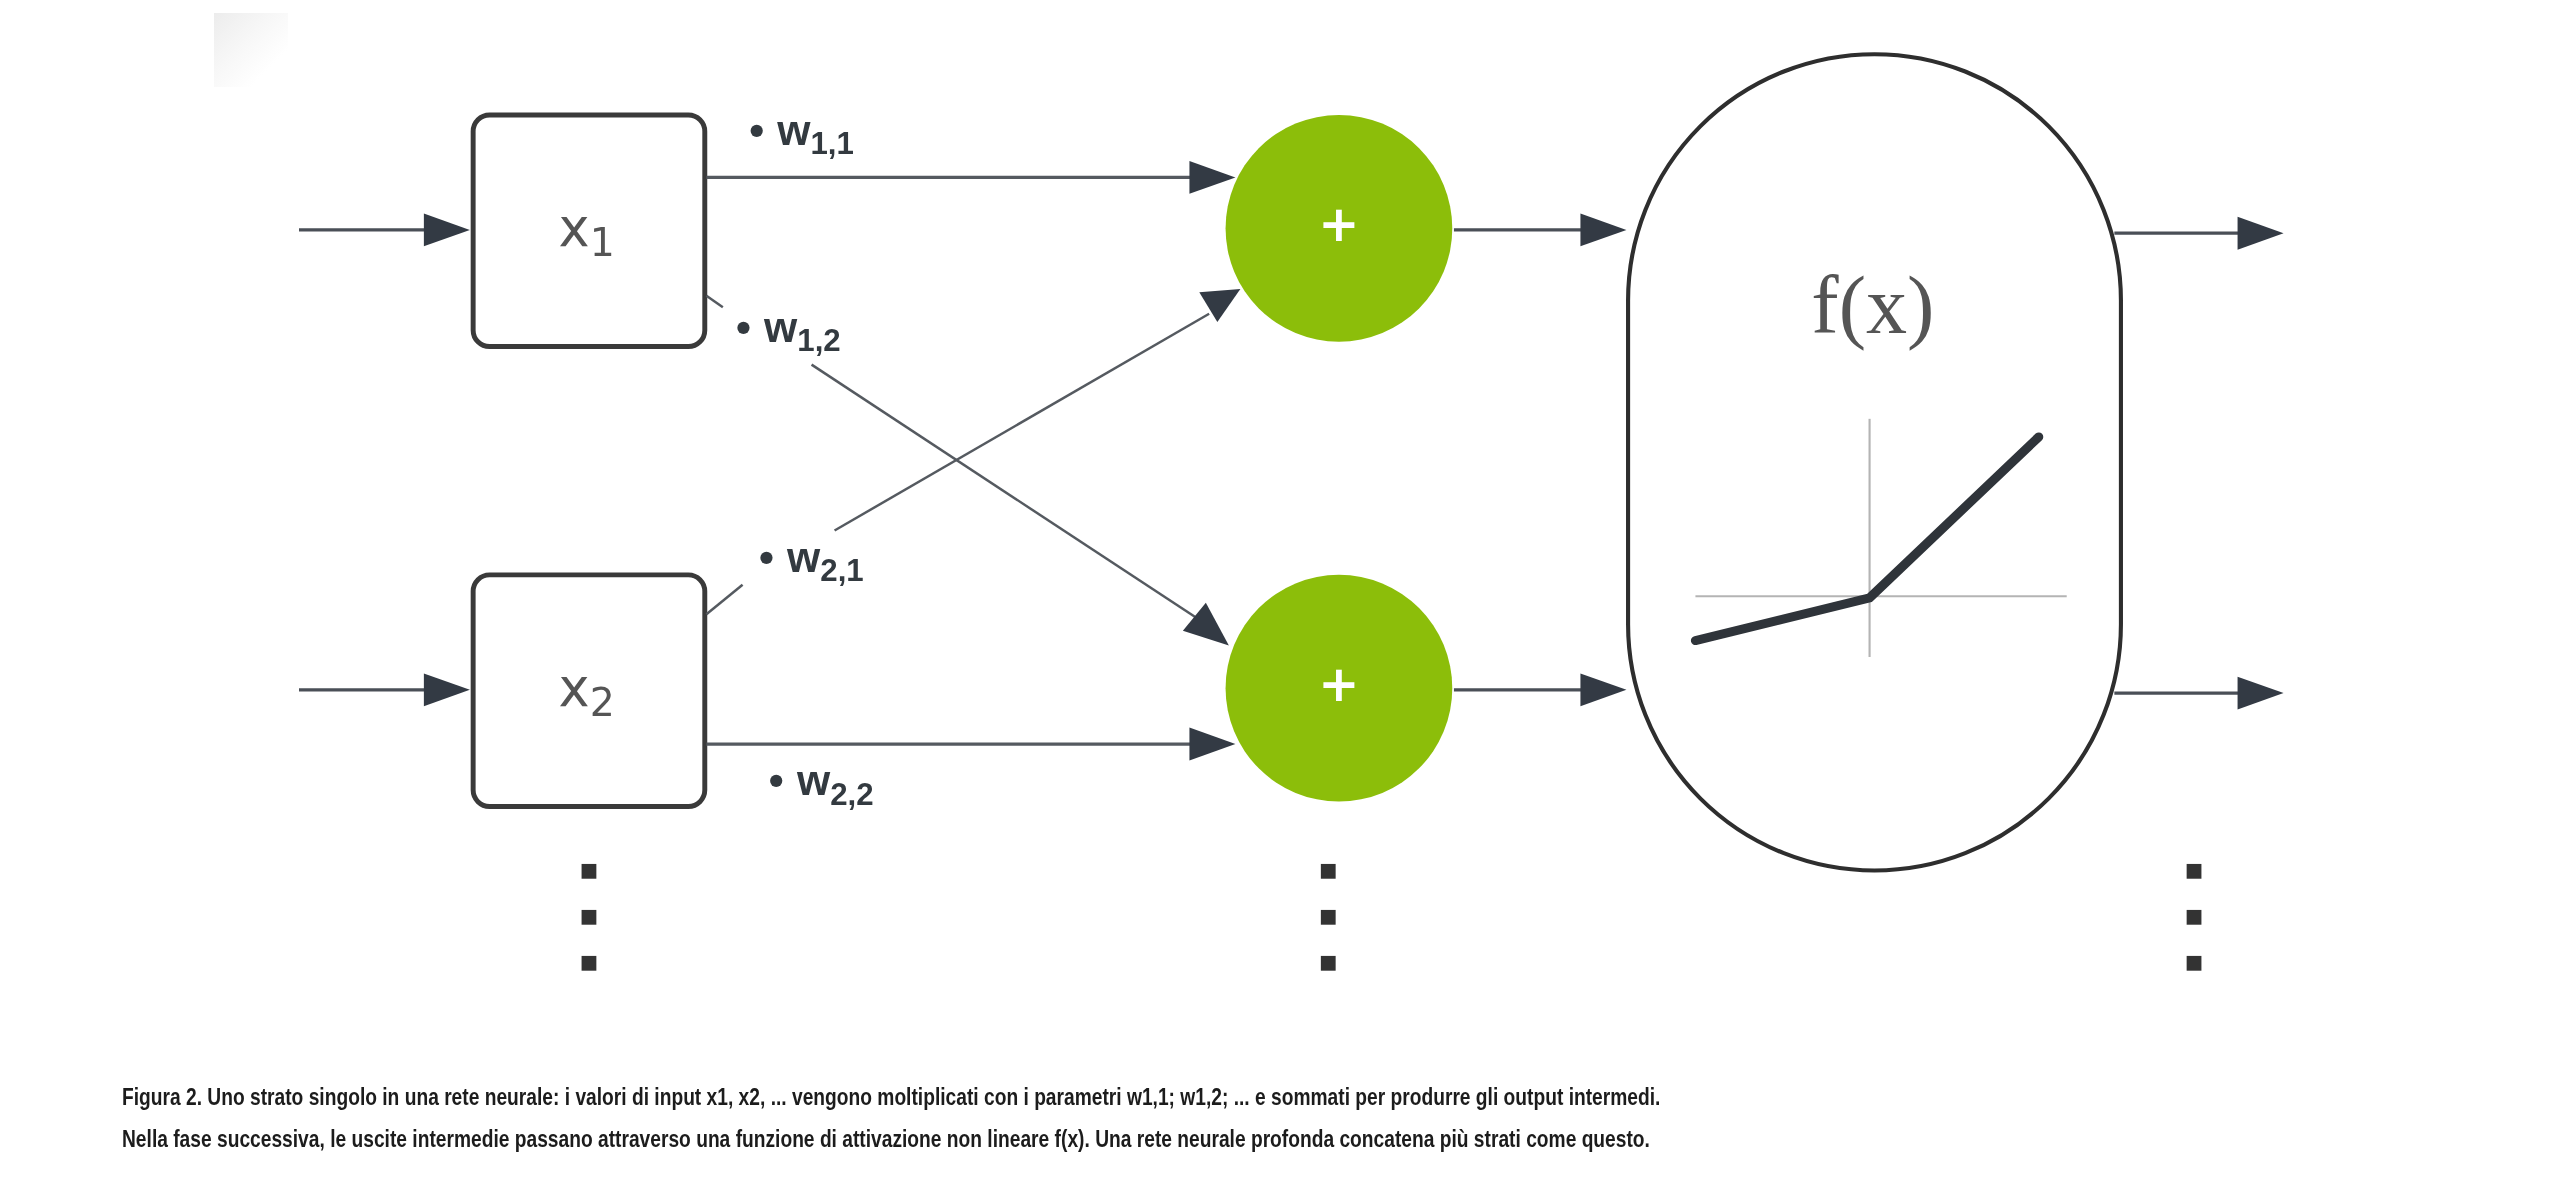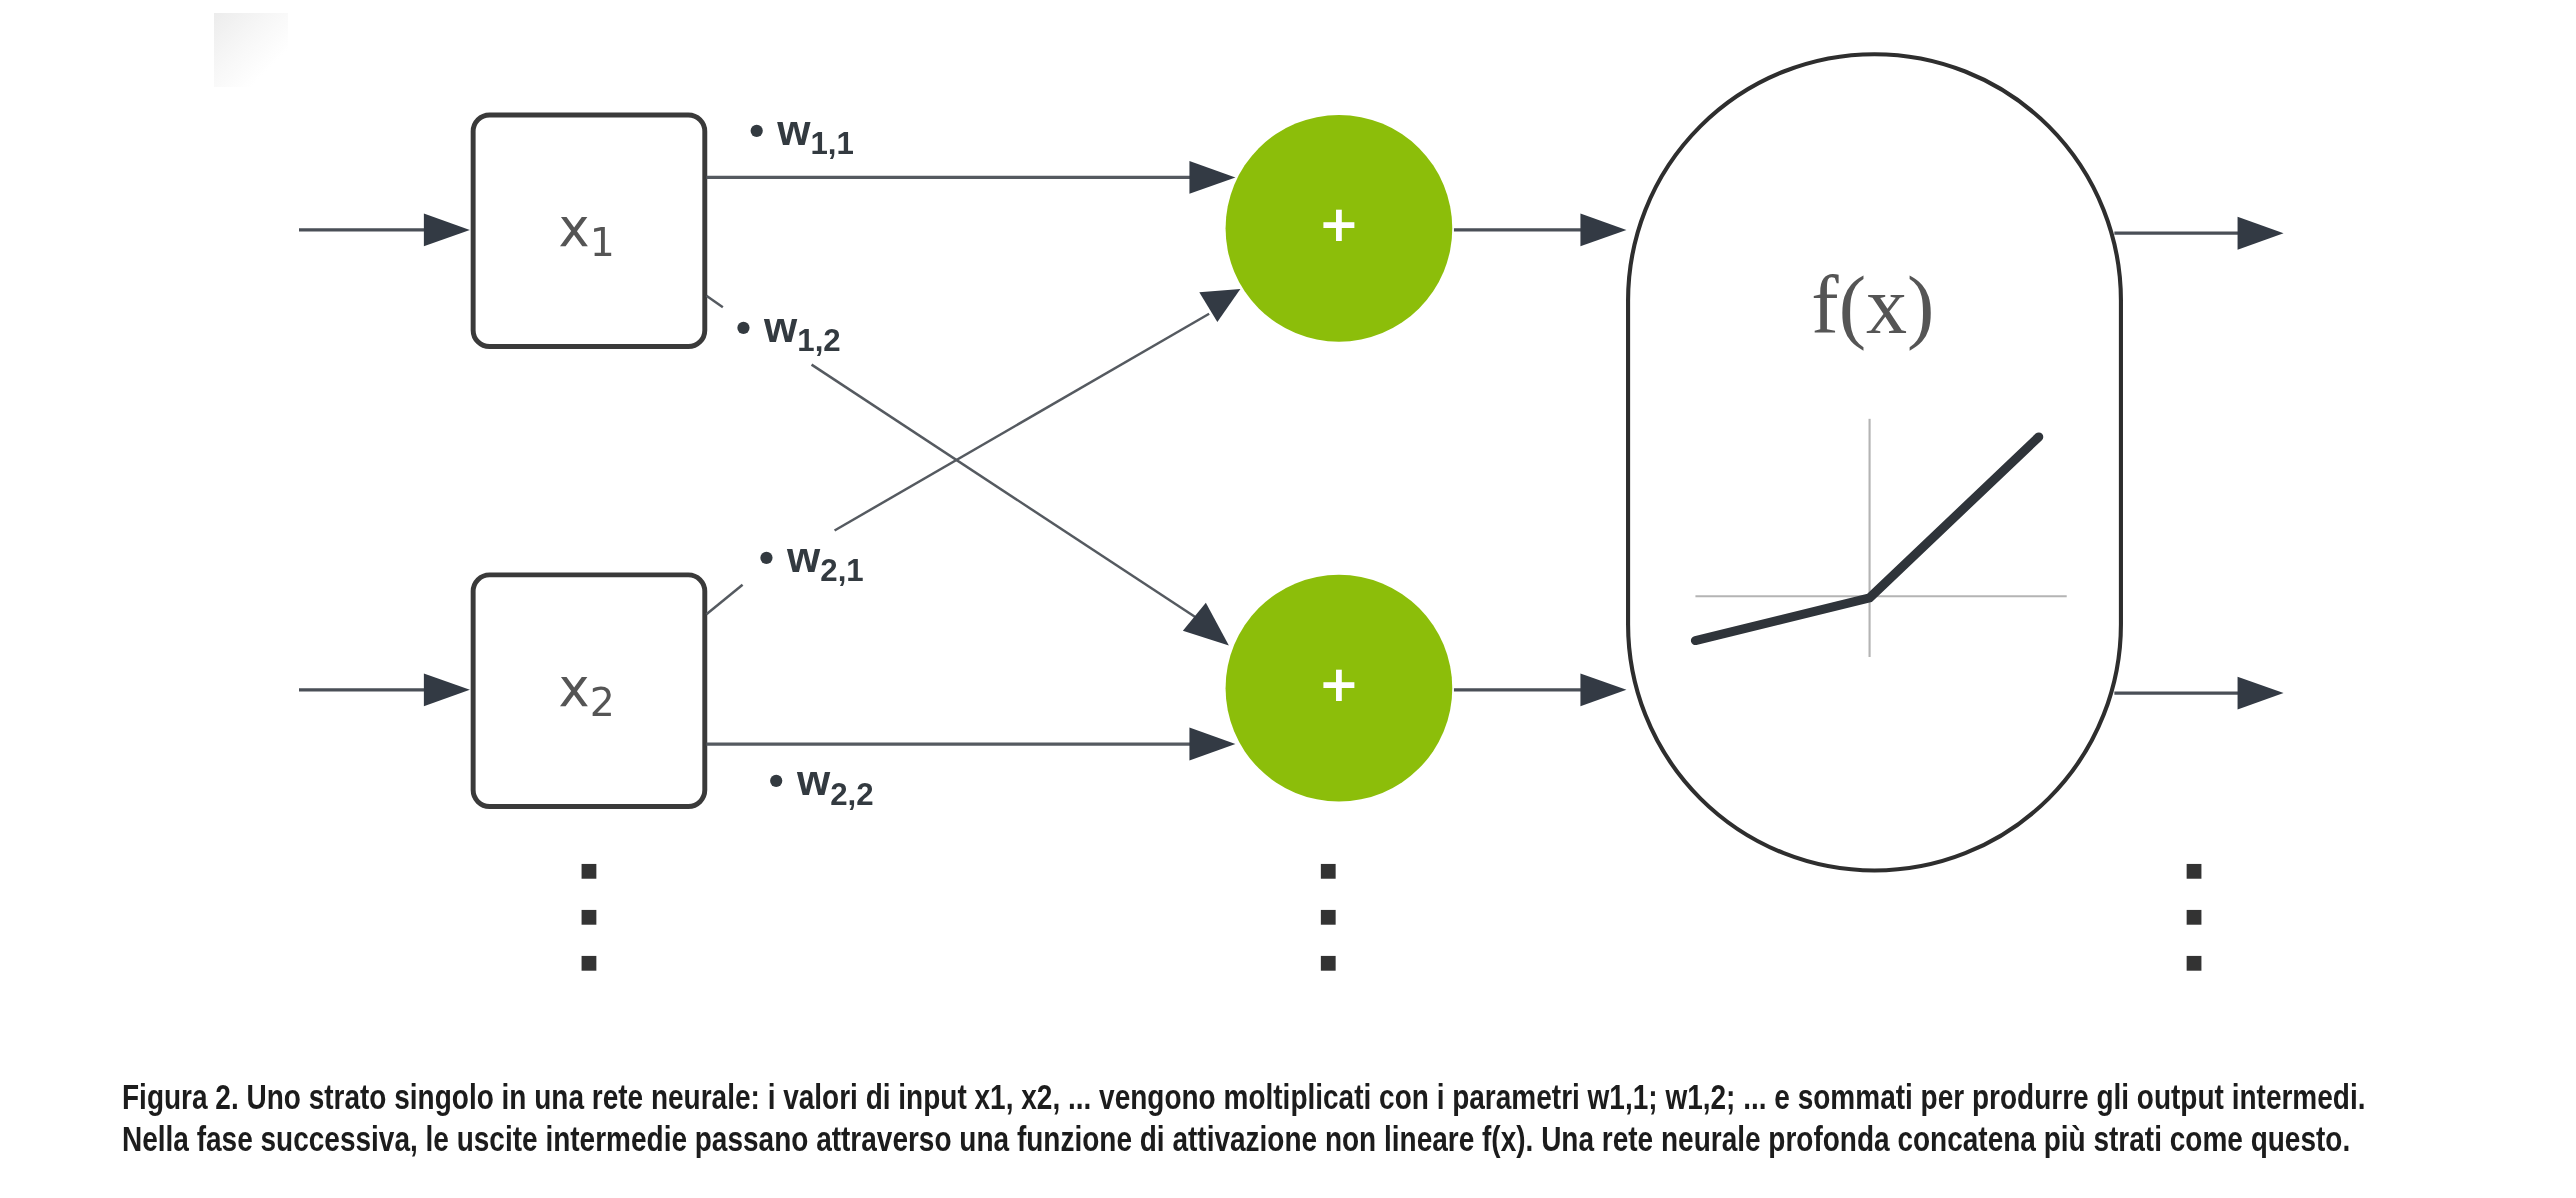--- a/index.html
+++ b/index.html
@@ -1,21 +1,21 @@
 <!DOCTYPE html>
 <html style="font-size:14.7px"><head>
 <meta charset="utf-8">
 <style>
   html, body { margin: 0; padding: 0; background: #ffffff; }
   body { width: 2576px; height: 1199px; position: relative; overflow: hidden; font-family: "Liberation Sans", sans-serif; }
   #figure { position: absolute; left: 0; top: 0; width: 2576px; height: 1199px; }
   .corner-shade { position: absolute; left: 214px; top: 13px; width: 74px; height: 74px;
     background: linear-gradient(135deg, #ececec 0%, #f7f7f7 40%, rgba(255,255,255,0) 75%); }
   .caption { position: absolute; left: 122px; top: 1076px; width: 2395px; color: #1c1c1c;
-    font-family: "Liberation Sans", sans-serif; font-weight: bold; font-size: 35px; line-height: 42px; }
+    font-family: "Liberation Sans", sans-serif; font-weight: bold; font-size: 24px; line-height: 42px; }
   .caption .line { display: block; white-space: nowrap; transform-origin: left center; transform: scaleX(0.80); }
   .svg-text-label { font-family: "Liberation Sans", sans-serif; font-weight: bold; fill: #333a40; }
   .svg-var { font-family: "DejaVu Sans", sans-serif; fill: #555555; }
   .svg-fx { font-family: "Liberation Serif", serif; fill: #555555; }
 </style>
 </head>
 <body>
 
 <div class="corner-shade"></div>
 

